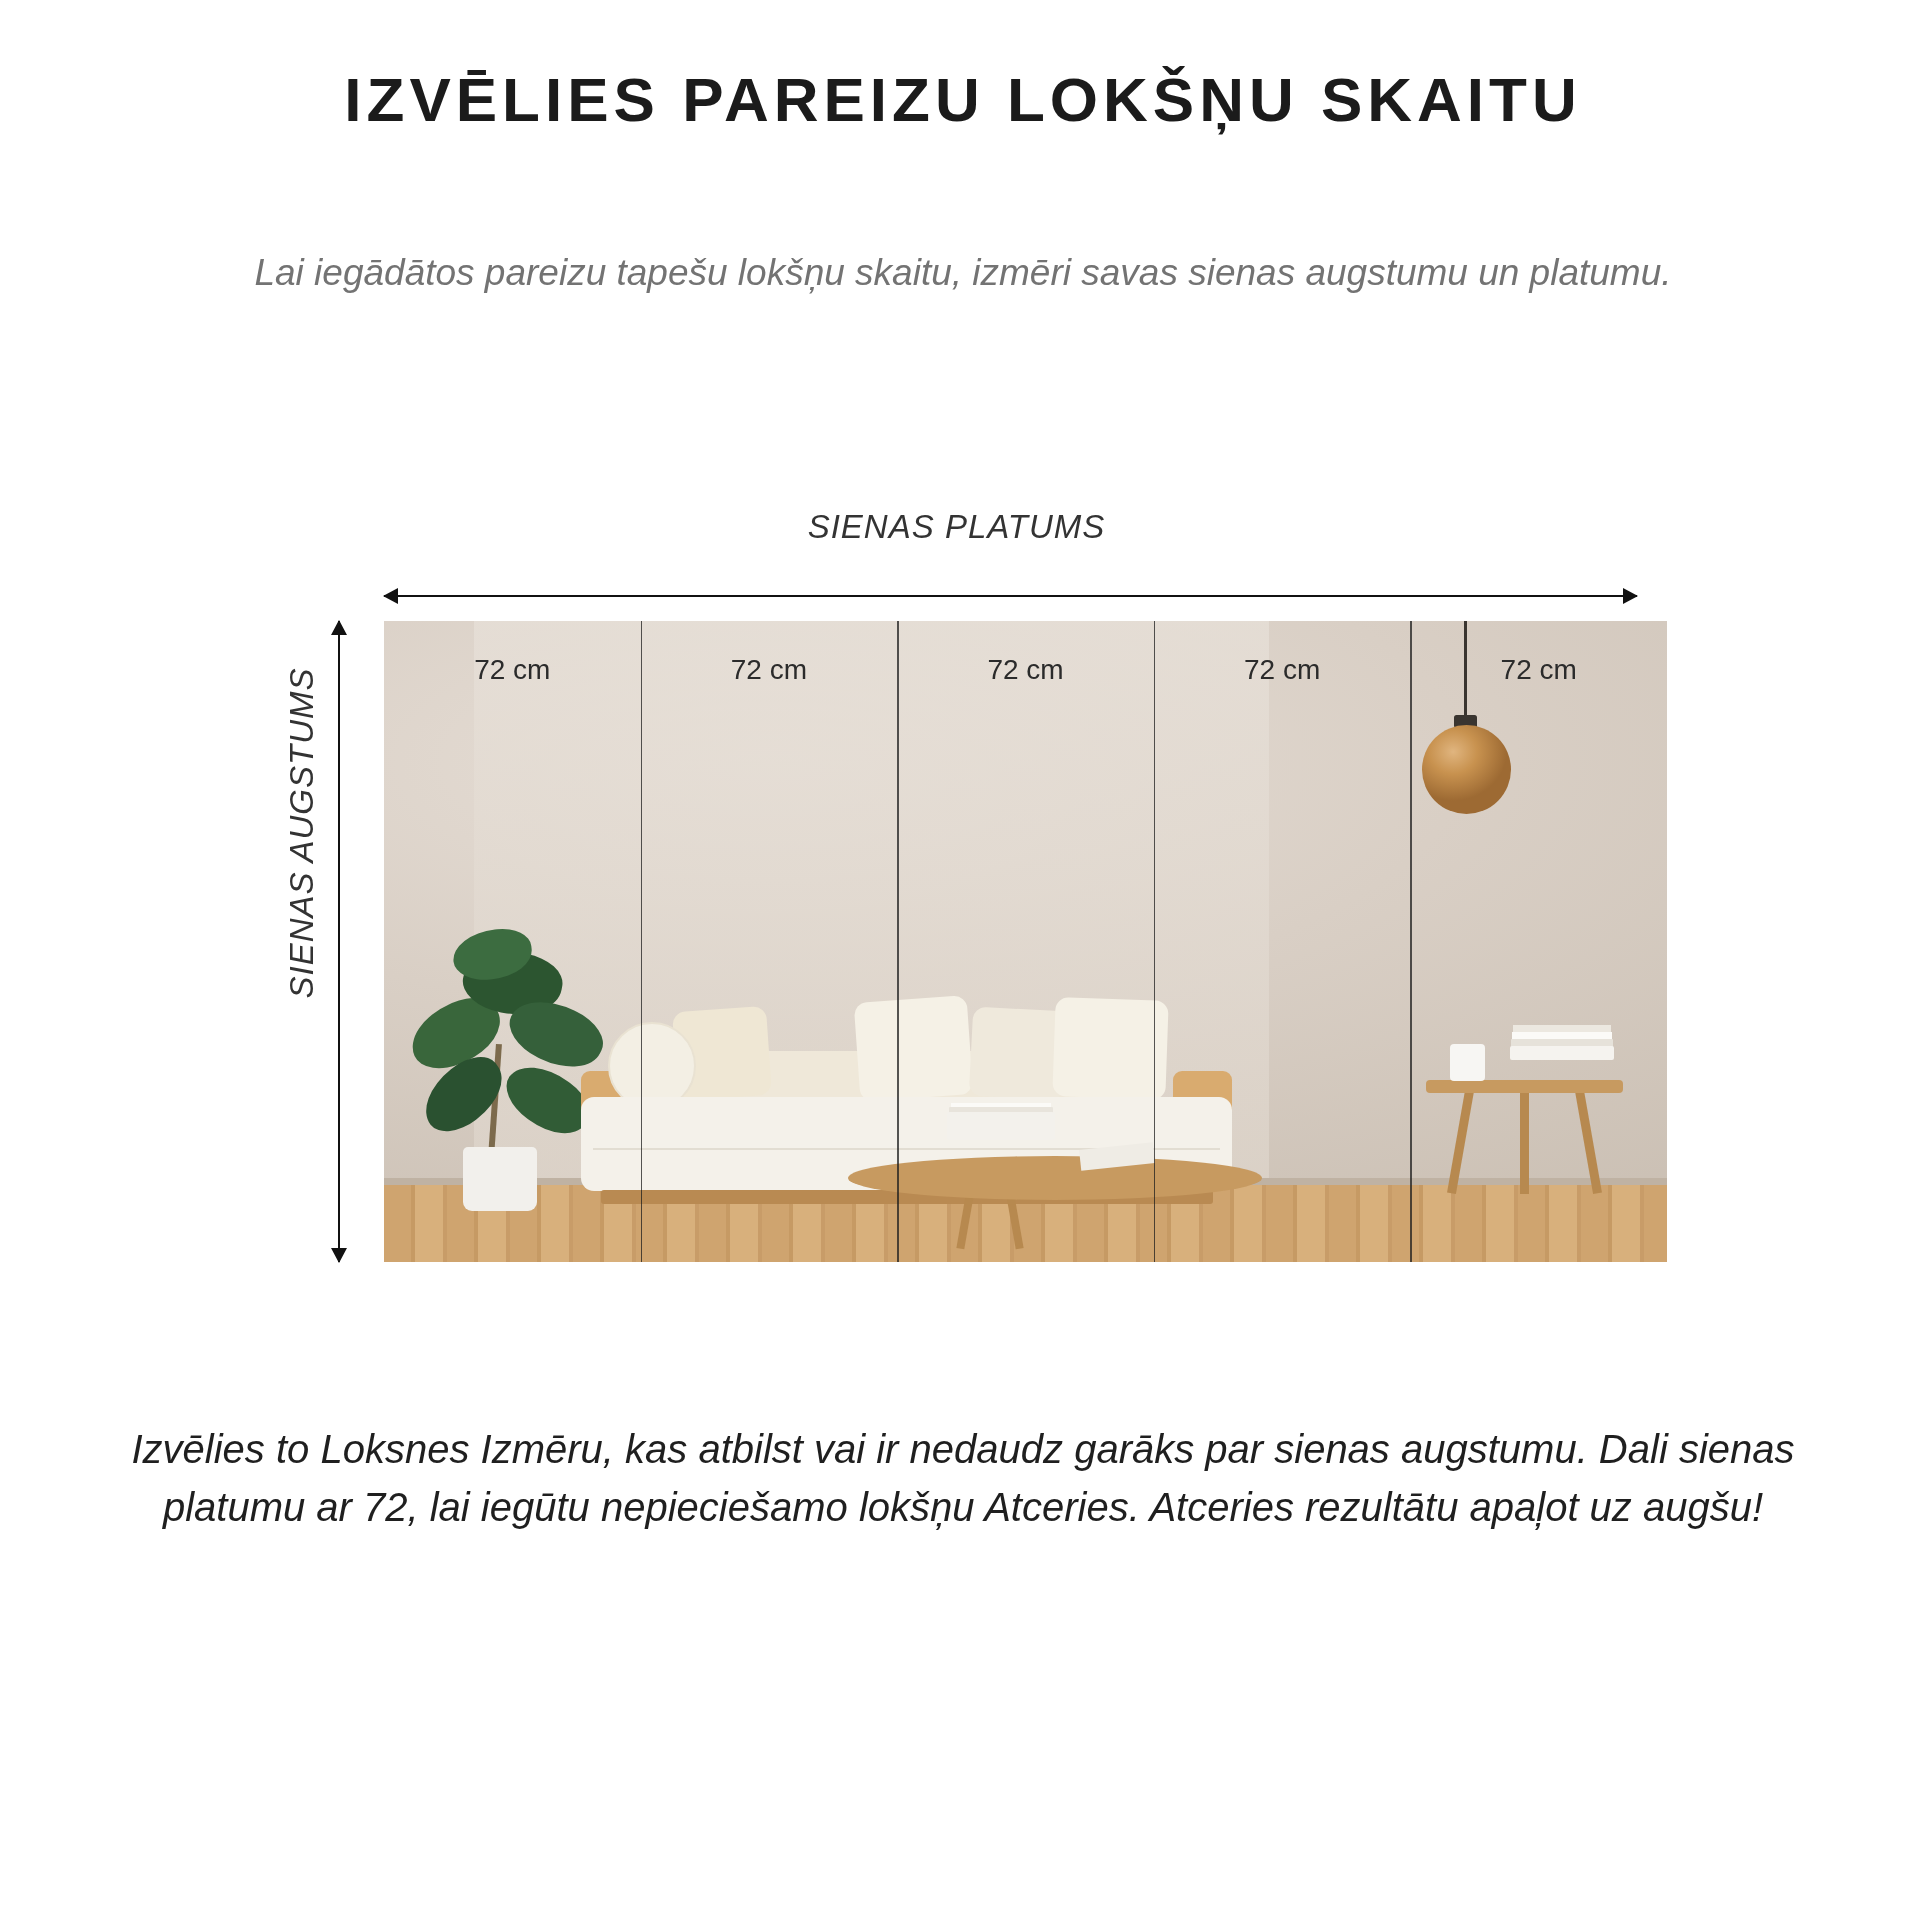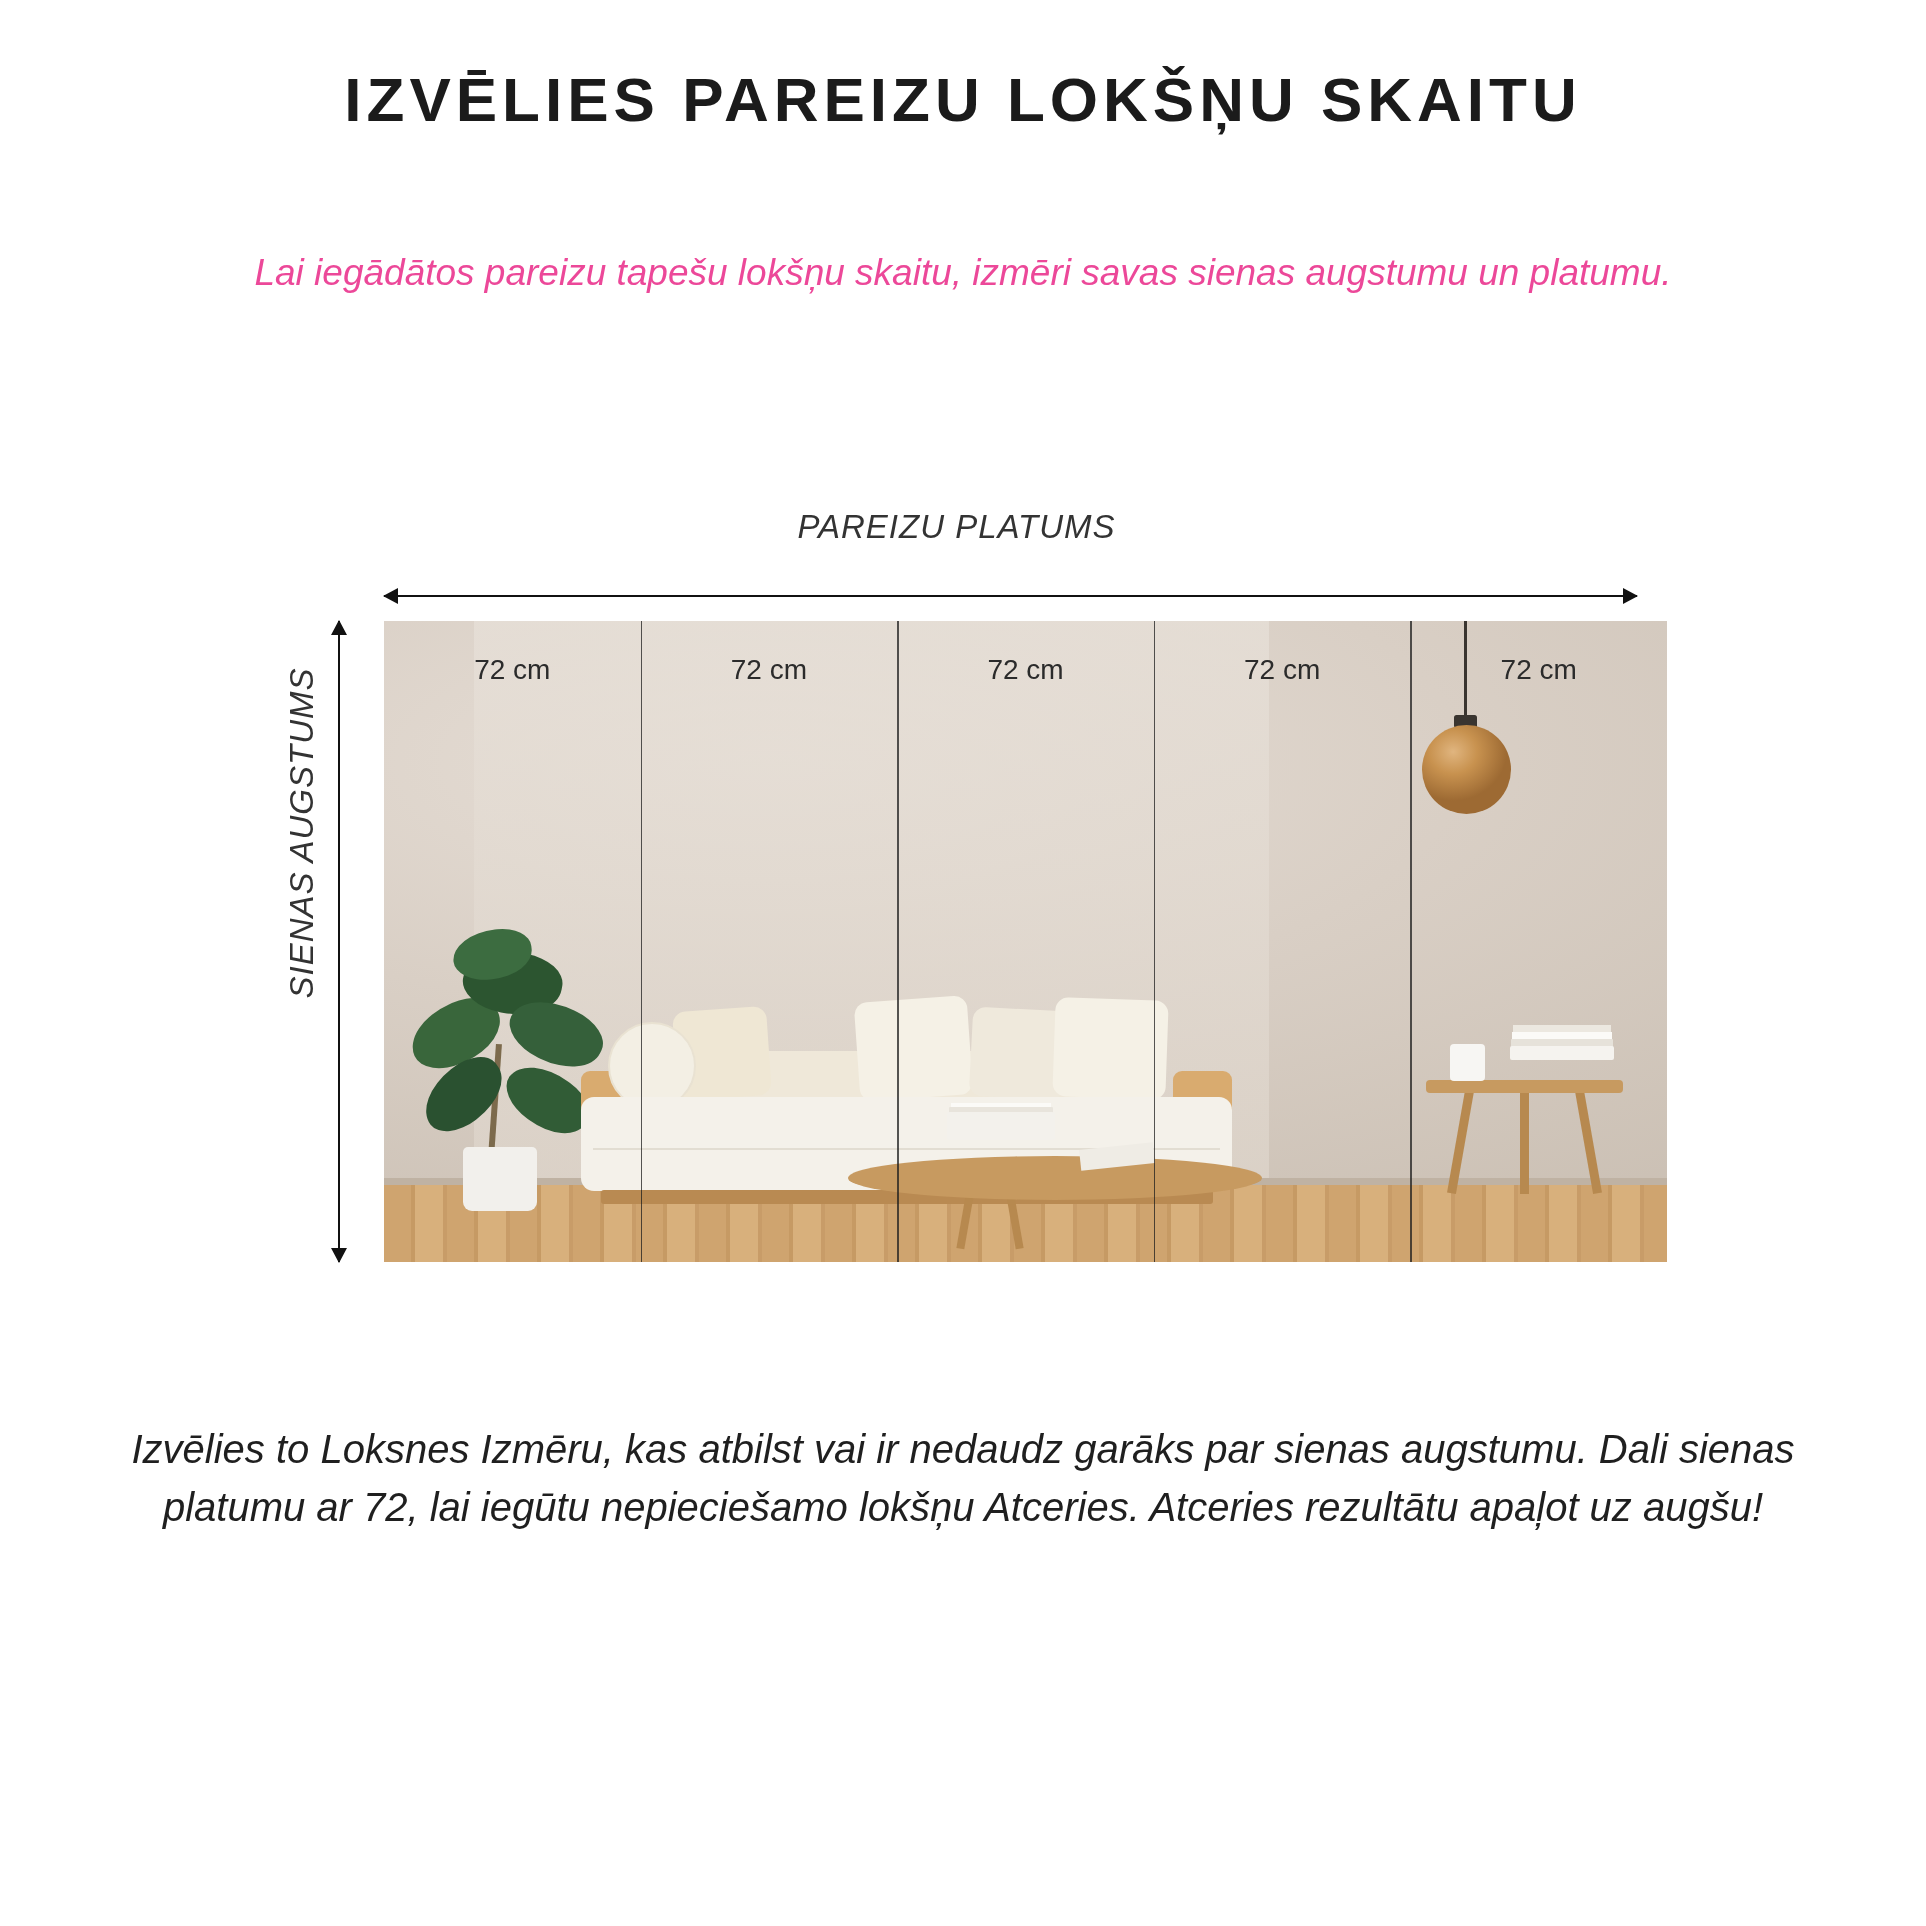--- a/index.html
+++ b/index.html
@@ -40,21 +40,21 @@
   .intro {
     position: absolute;
     top: 247px;
     left: 50%;
     transform: translateX(-50%);
     width: 1627px;
     text-align: center;
     font-style: italic;
     font-size: 37px;
     line-height: 1.42;
-    color: #ec4899;
+    color: #737373;
   }
 
   
   .diagram {
     position: absolute;
     left: 276px;
     top: 498px;
     width: 1361px;
     height: 769px;
   }
@@ -501,21 +501,21 @@
 <body>
 
 <div class="page">
 
   <div class="title">IZVĒLIES PAREIZU LOKŠŅU SKAITU</div>
 
   <div class="intro">Lai iegādātos pareizu tapešu lokšņu skaitu, izmēri savas sienas augstumu un platumu.</div>
 
   <div class="diagram">
 
-    <div class="width-label">PAREIZU PLATUMS</div>
+    <div class="width-label">SIENAS PLATUMS</div>
 
     <div class="h-arrow">
       <div class="line"></div>
       <div class="head-l"></div>
       <div class="head-r"></div>
     </div>
 
     <div class="v-arrow">
       <div class="line"></div>
       <div class="head-t"></div>

